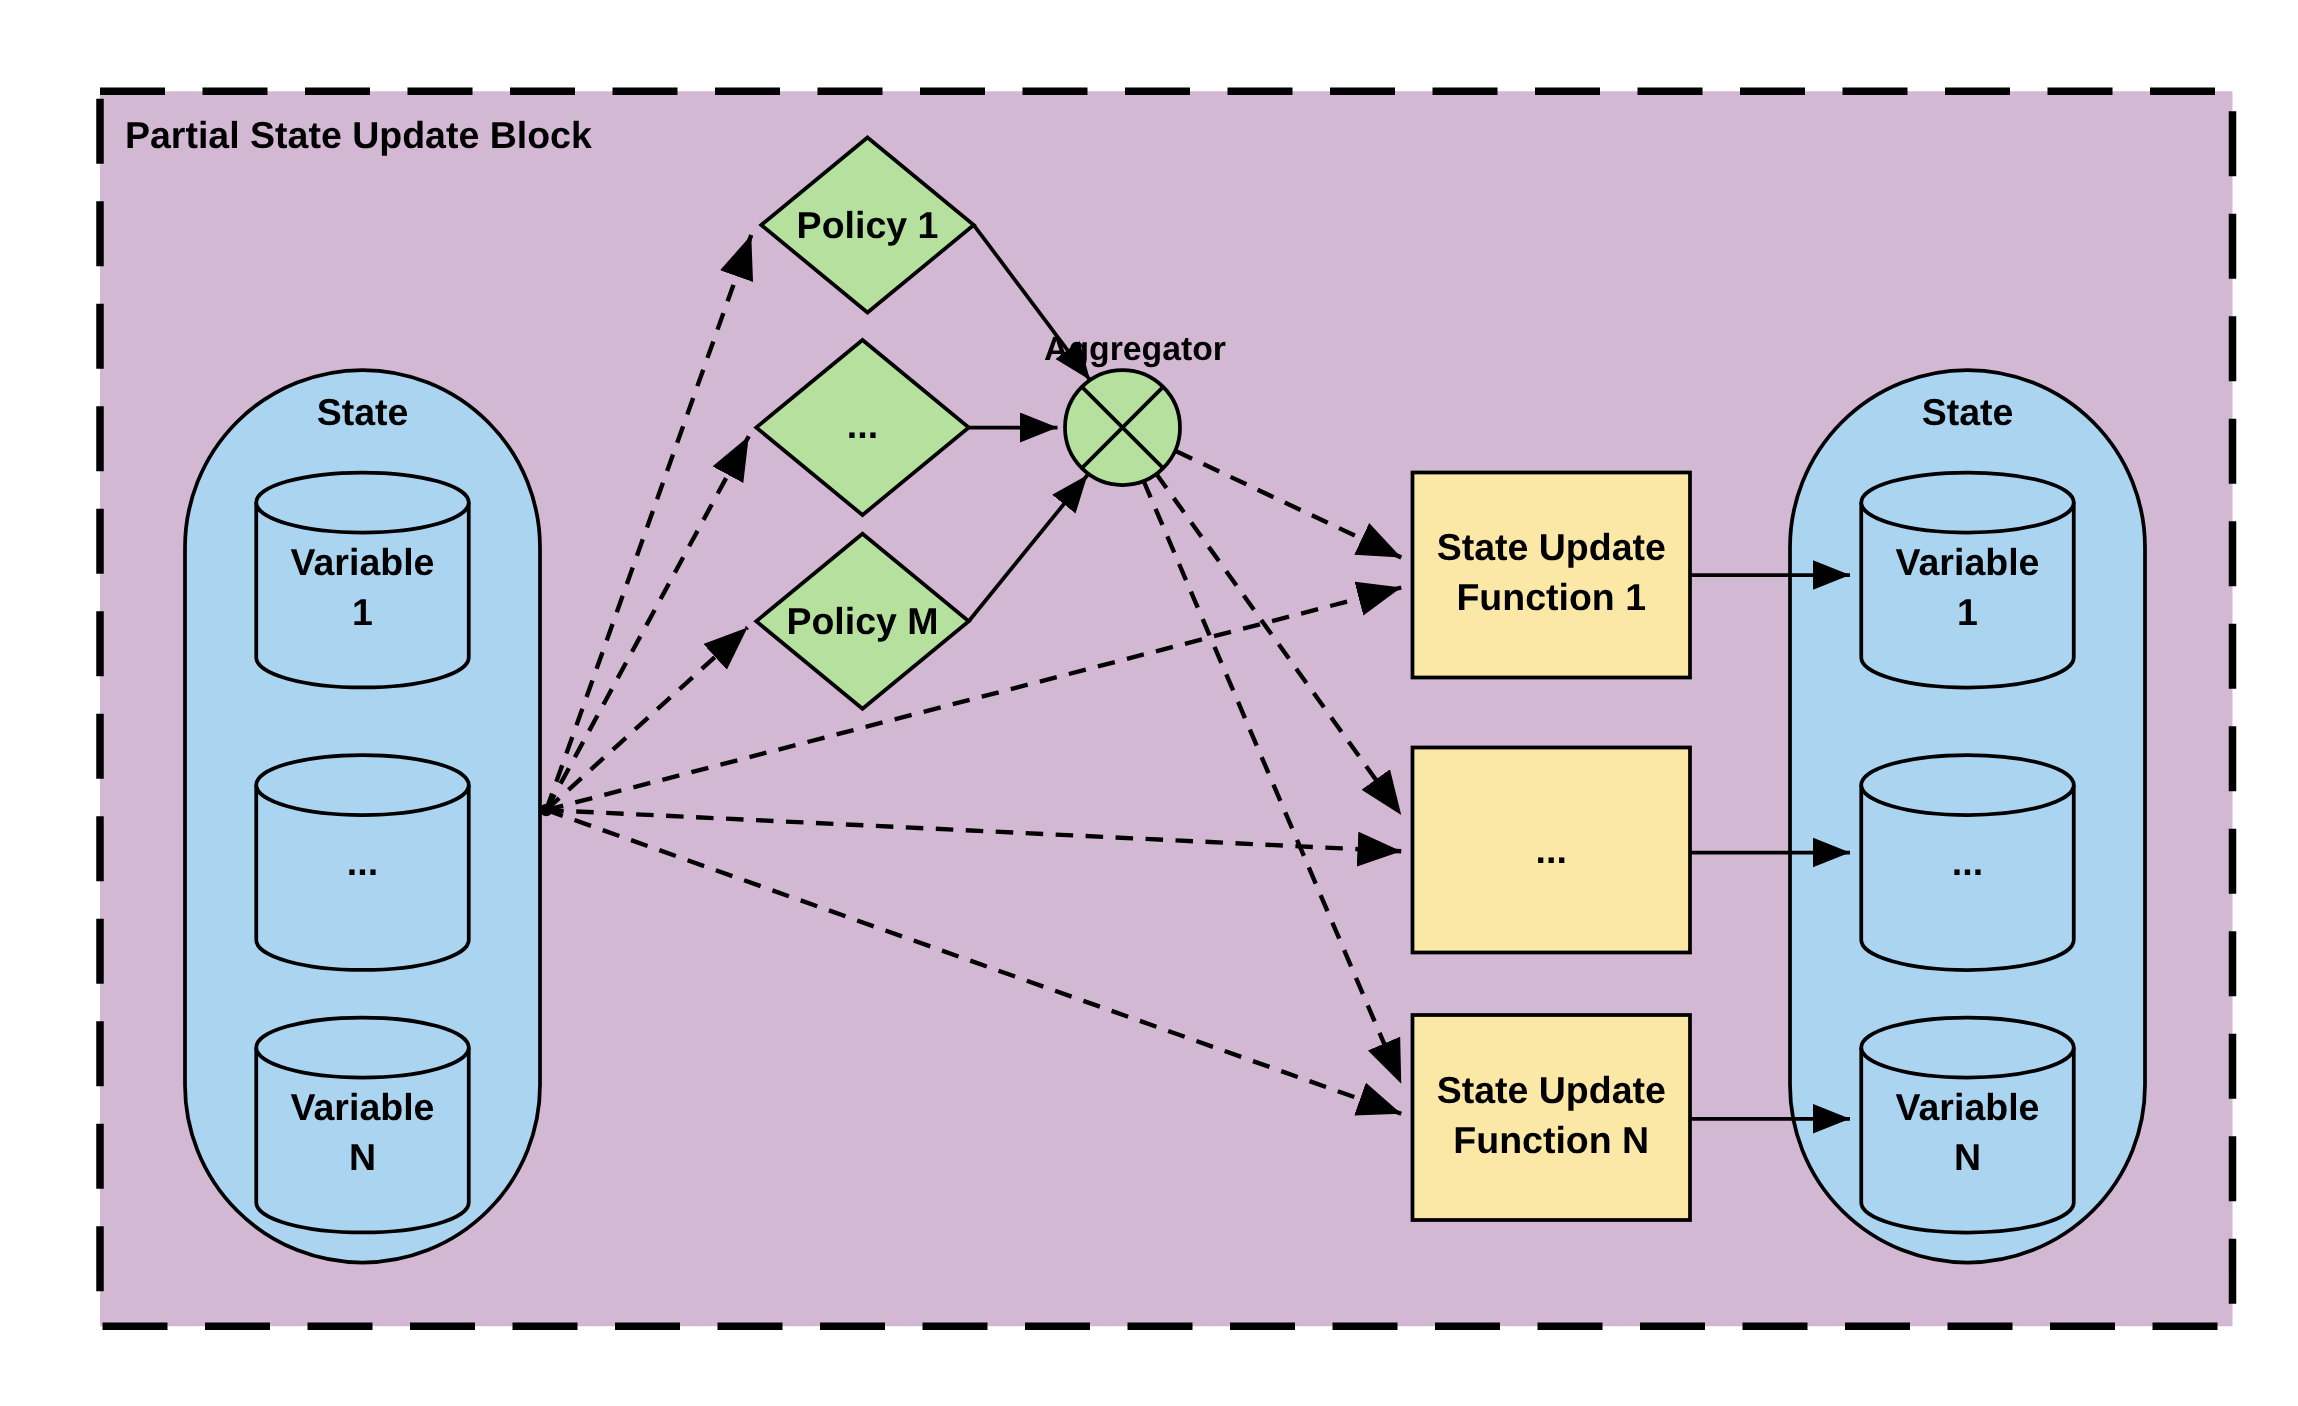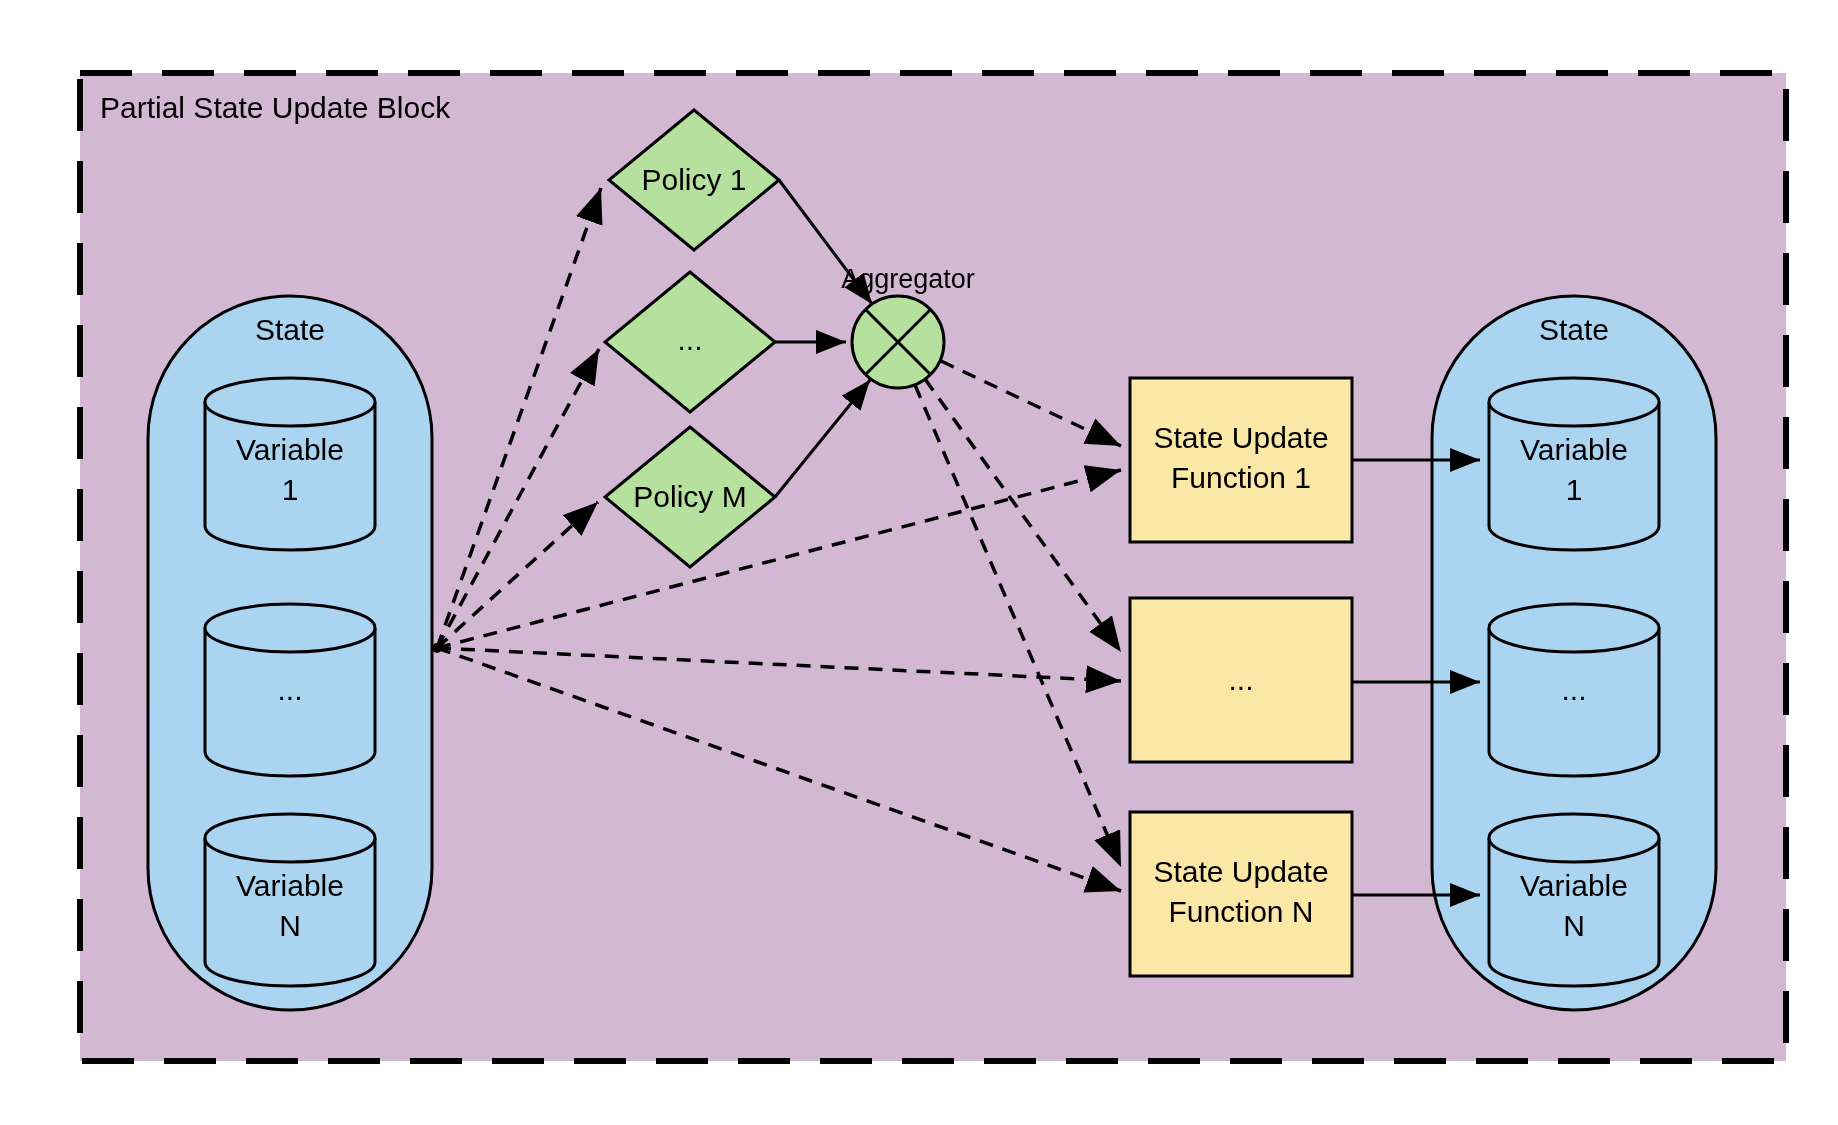--- a/index.html
+++ b/index.html
@@ -5,20 +5,21 @@
   html, body {
     margin: 0;
     padding: 0;
     background: #ffffff;
   }
   .page {
     width: 1838px;
     height: 1125px;
     background: #ffffff;
     position: relative;
+    font-weight: bold;
   }
   svg { display: block; }
   text {
     font-family: "Liberation Sans", "DejaVu Sans", sans-serif;
     fill: #000000;
   }
   .label {
     font-size: 30px;
     text-anchor: middle;
   }

